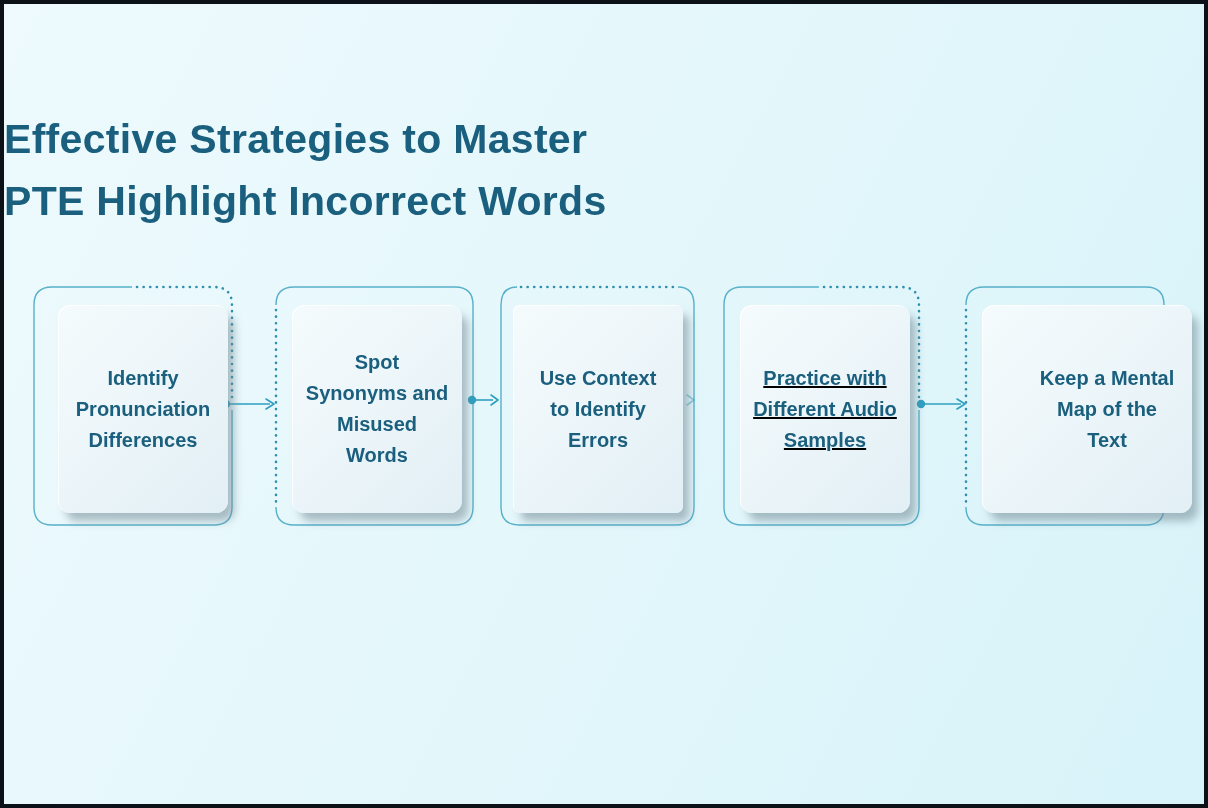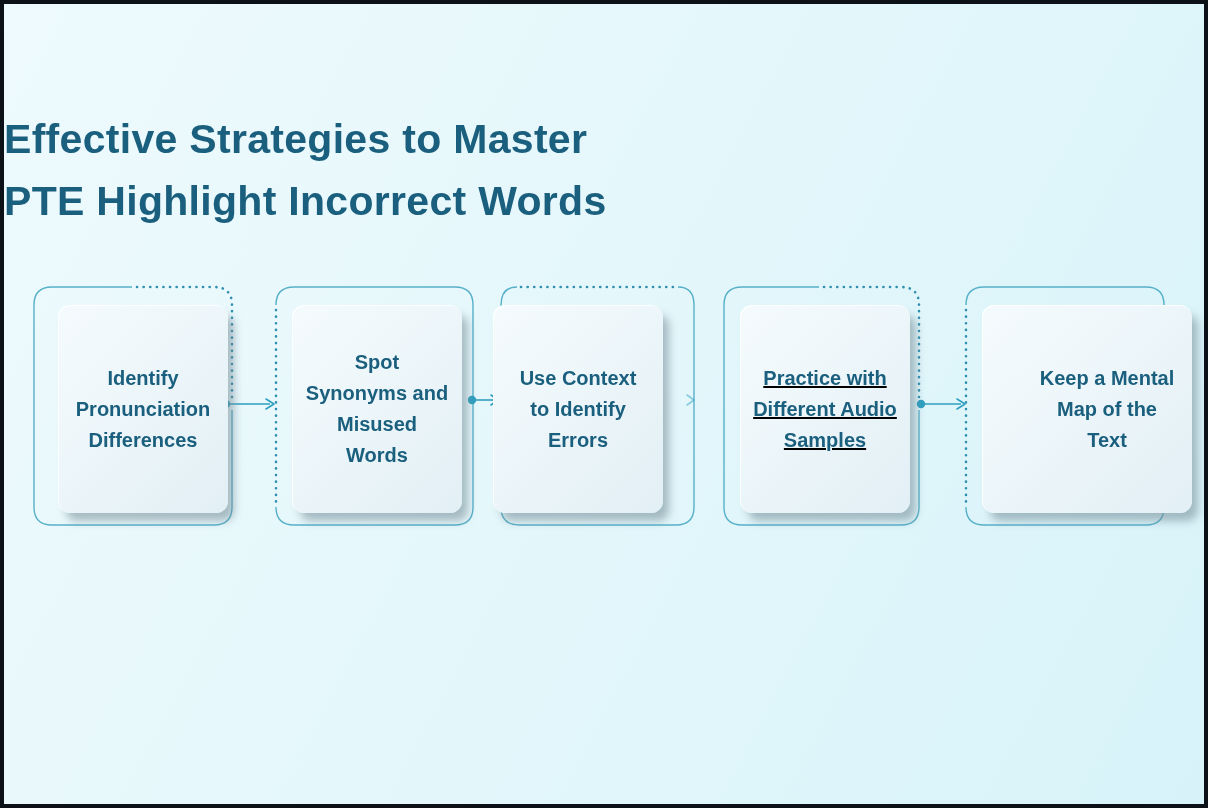--- a/index.html
+++ b/index.html
@@ -48,21 +48,21 @@
   .sheet .label{
     font-size:20px;
     font-weight:700;
     line-height:31px;
     color:var(--card-text);
     white-space:pre-line;
     padding:0 2px;
   }
   .sheet-1{left:46px;margin-left:8px;}
   .sheet-2{left:288px;}
-  .sheet-3{left:489px;}
+  .sheet-3{left:509px;border-radius:7px;}
   .sheet-4{left:736px;text-decoration:underline;}
   .sheet-5{left:978px;padding-left:40px;}
   svg.flow-layer{
     position:absolute;inset:0;
     width:1208px;height:808px;
     pointer-events:none;
   }
   .seg-solid{
     fill:none;
     stroke:var(--outline);

